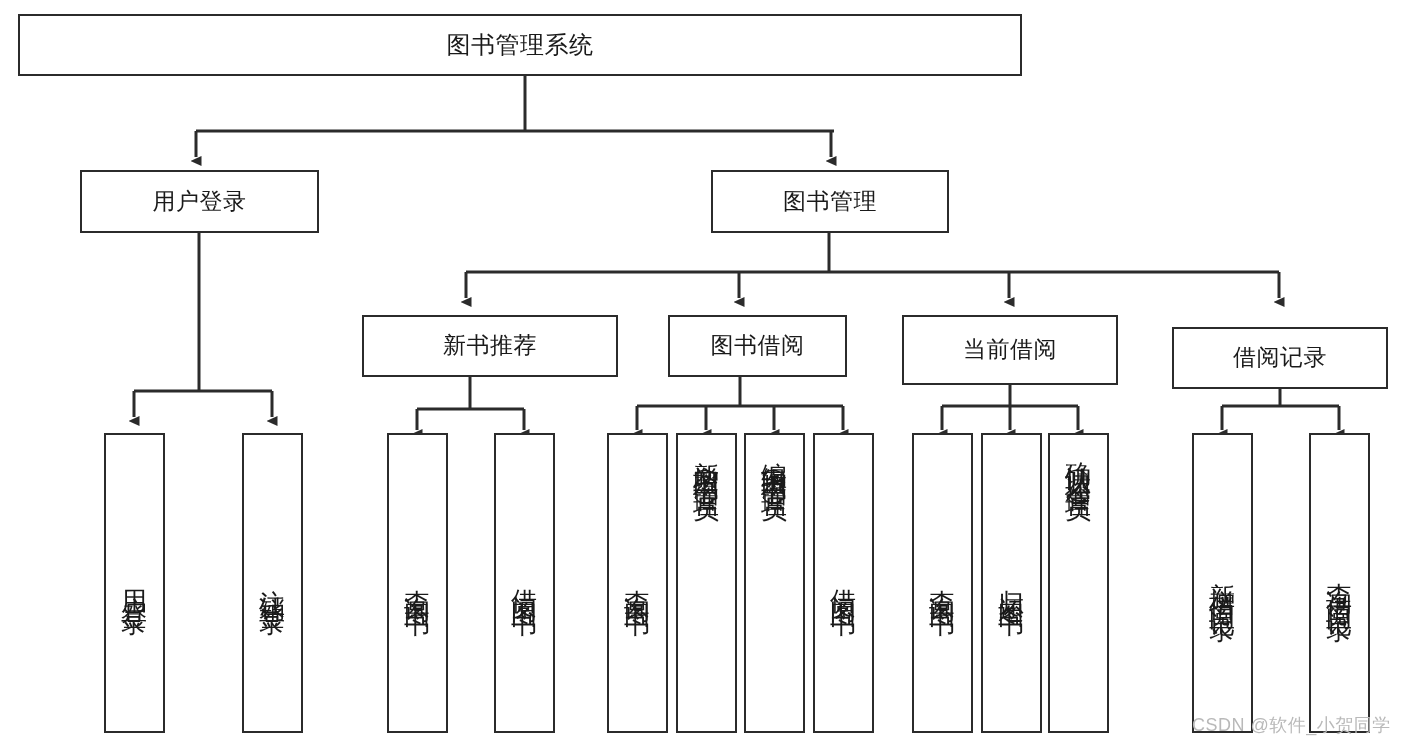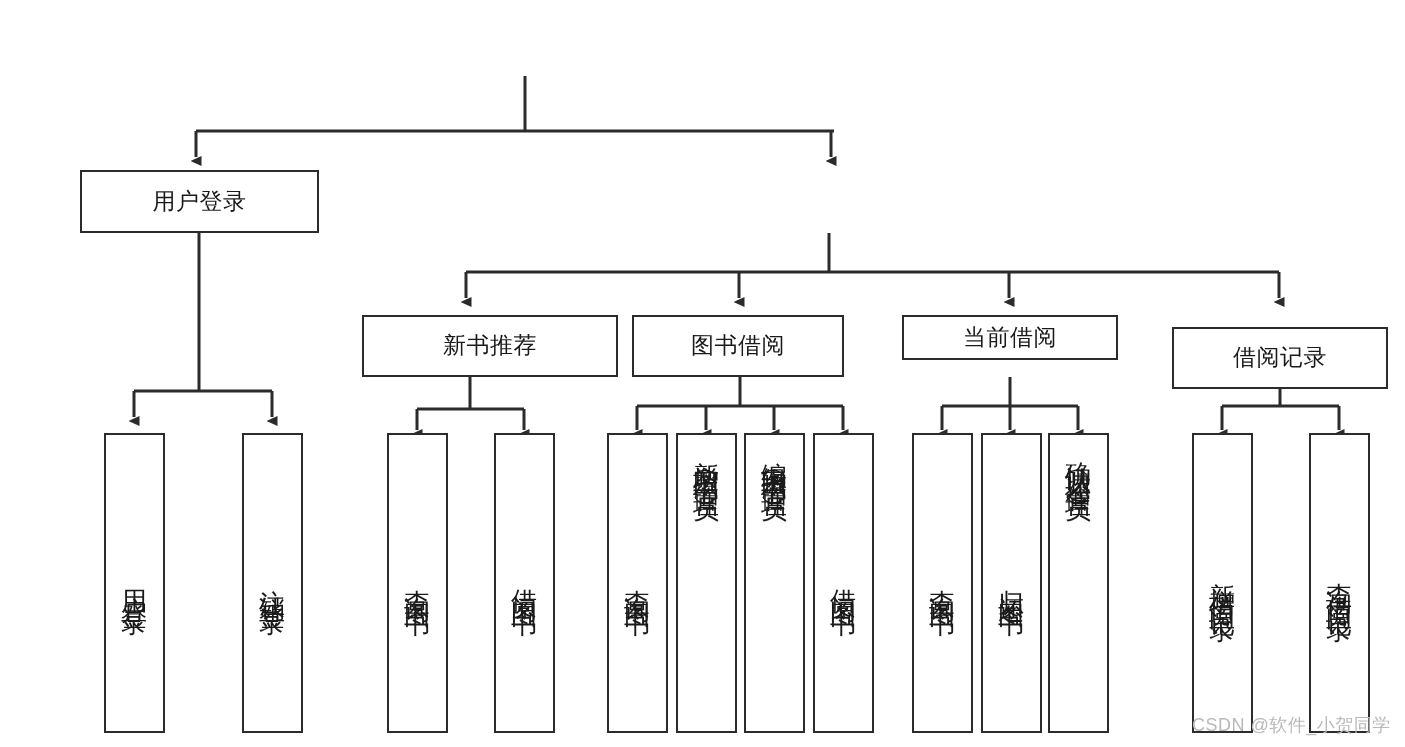--- a/index.html
+++ b/index.html
@@ -131,32 +131,38 @@
       <path d="M1010,406 L1010,430" marker-end="url(#arrow)"></path>
       <path d="M1078,406 L1078,430" marker-end="url(#arrow)"></path>
 
       <path d="M1280,377 L1280,406"></path>
       <path d="M1222,406 L1339,406"></path>
       <path d="M1222,406 L1222,430" marker-end="url(#arrow)"></path>
       <path d="M1339,406 L1339,430" marker-end="url(#arrow)"></path>
     </g>
   </svg>
 
+  <div class="node h" id="n-root" style="left:18px; top:14px; width:1004px; height:62px;">
+    <span class="lbl">图书管理系统</span>
+  </div>
 
   <div class="node h" style="left:80px; top:170px; width:239px; height:63px;">
     <span class="lbl">用户登录</span>
   </div>
+  <div class="node h" style="left:711px; top:170px; width:238px; height:63px;">
+    <span class="lbl">图书管理</span>
+  </div>
 
   <div class="node h" style="left:362px; top:315px; width:256px; height:62px;">
     <span class="lbl">新书推荐</span>
   </div>
-  <div class="node h" style="left:632px; top:315px; width:212px; height:62px;justify-content:center;">
+  <div class="node h" style="left:668px; top:315px; width:179px; height:62px;justify-content:center;">
     <span class="lbl">图书借阅</span>
   </div>
-  <div class="node h" style="left:902px; top:315px; width:216px; height:45px;">
+  <div class="node h" style="left:902px; top:315px; width:216px; height:70px;">
     <span class="lbl">当前借阅</span>
   </div>
   <div class="node h" style="left:1172px; top:315px; width:216px; height:62px;margin-top:12px;">
     <span class="lbl">借阅记录</span>
   </div>
 
   <div class="node v mid" style="left:104px; top:433px; width:61px; height:300px;">
     <span class="lbl">用户登录</span>
   </div>
   <div class="node v mid" style="left:242px; top:433px; width:61px; height:300px;">

